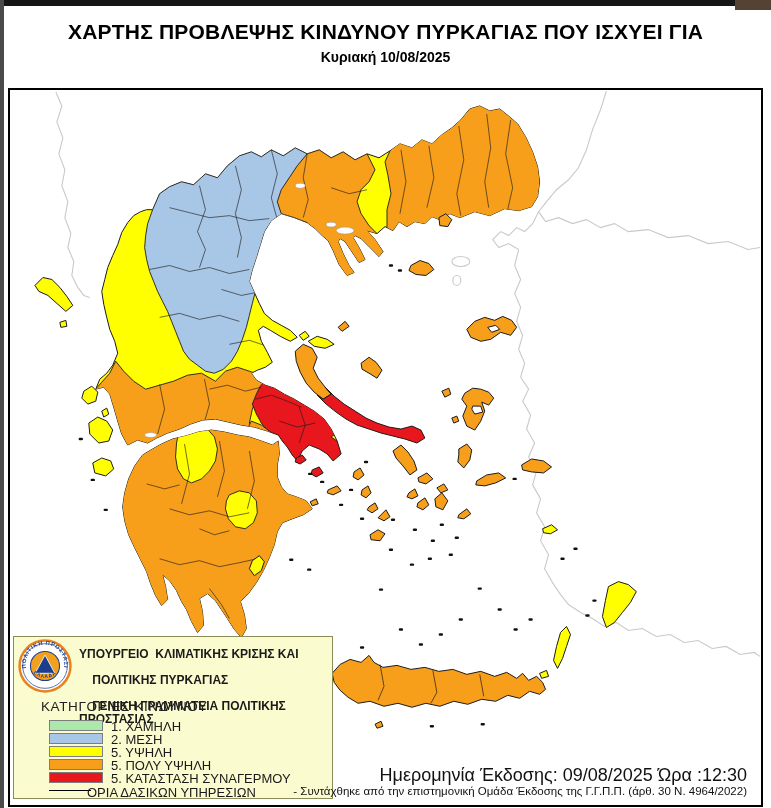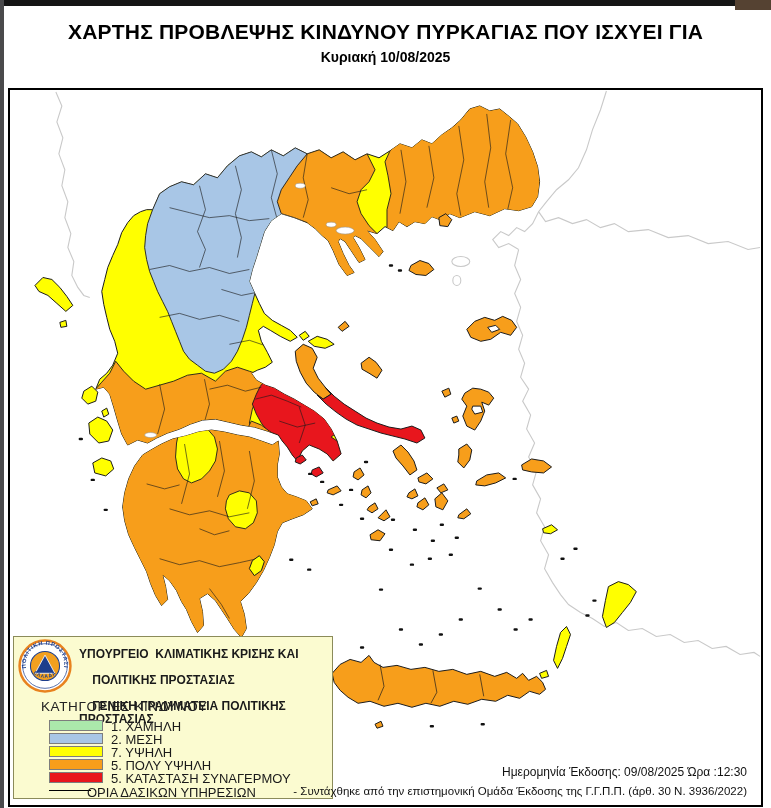--- a/index.html
+++ b/index.html
@@ -21,21 +21,21 @@
     border:1px solid #8B8B5A;box-sizing:border-box;z-index:5;
   }
   .legend .org{position:absolute;left:65px;top:11px;width:250px;font-size:12px;font-weight:bold;color:#1a1a1a;line-height:13px;white-space:pre-wrap;}
   .legend .cat-title{position:absolute;left:27px;top:62px;font-size:13.5px;font-weight:400;letter-spacing:0.6px;color:#222;}
   .lg-row{position:absolute;left:35px;height:12px;}
   .lg-swatch{position:absolute;left:0;top:0;width:54px;height:11px;border:1px solid #7d7d7d;box-sizing:border-box;}
   .lg-label{position:absolute;left:62px;top:-1px;font-size:13px;color:#1a1a1a;white-space:nowrap;}
   .lg-bound{position:absolute;left:35px;top:148px;}
   .lg-line{position:absolute;left:0;top:5px;width:42px;height:0;border-top:1.6px solid #000;}
   .lg-bound .lg-label{left:38px;top:0;}
-  .footer-issue{right:24px;top:765px;font-size:12px;color:#111;text-align:right;z-index:6;}
+  .footer-issue{right:24px;top:765px;font-size:18px;color:#111;text-align:right;z-index:6;}
   .footer-credit{right:24px;top:785px;font-size:11.5px;color:#111;text-align:right;z-index:6;}
   .logo-box{position:absolute;left:4px;top:2px;width:54px;height:54px;}
 </style>
 </head>
 <body>
 
 <div class="abs edge-top"></div>
 <div class="abs edge-brown"></div>
 <div class="abs edge-left"></div>
 
@@ -163,45 +163,45 @@
       <path id="logoArcBottom" d="M11,27 A16,16 0 0 0 41,27" fill="none"></path>
       <text font-size="5.4" font-weight="bold" fill="#1D3E8C" letter-spacing="0.7">
         <textPath href="#logoArcTop" startOffset="3%">ΠΟΛΙΤΙΚΗ ΠΡΟΣΤΑΣΙΑ</textPath>
       </text>
       <text font-size="4.8" font-weight="bold" fill="#1D3E8C" letter-spacing="0.8">
         <textPath href="#logoArcBottom" startOffset="18%">ΕΛΛΑΔΑ</textPath>
       </text>
     </svg>
   </div>
   <div class="org"><span>ΥΠΟΥΡΓΕΙΟ  ΚΛΙΜΑΤΙΚΗΣ ΚΡΙΣΗΣ ΚΑΙ</span><br>
-    <span>ΠΟΛΙΤΙΚΗΣ ΠΡΟΣΤΑΣΙΑΣ</span><br>
+    <span>ΠΟΛΙΤΙΚΗΣ ΠΥΡΚΑΓΙΑΣ</span><br>
     <span>ΓΕΝΙΚΗ ΓΡΑΜΜΑΤΕΙΑ ΠΟΛΙΤΙΚΗΣ ΠΡΟΣΤΑΣΙΑΣ</span></div>
   <div class="cat-title">ΚΑΤΗΓΟΡΙΕΣ ΚΙΝΔΥΝΟΥ</div>
 
   <div class="lg-row" style="top:83px;">
     <div class="lg-swatch" style="background: rgb(171, 232, 171);"></div>
     <div class="lg-label">1. ΧΑΜΗΛΗ</div>
   </div>
   <div class="lg-row" style="top:96px;">
     <div class="lg-swatch" style="background: rgb(168, 198, 230);"></div>
     <div class="lg-label">2. ΜΕΣΗ</div>
   </div>
   <div class="lg-row" style="top:109px;">
     <div class="lg-swatch" style="background: rgb(255, 255, 0);"></div>
-    <div class="lg-label">7. ΥΨΗΛΗ</div>
+    <div class="lg-label">5. ΥΨΗΛΗ</div>
   </div>
   <div class="lg-row" style="top:122px;">
     <div class="lg-swatch" style="background: rgb(247, 158, 27);"></div>
     <div class="lg-label">5. ΠΟΛΥ ΥΨΗΛΗ</div>
   </div>
   <div class="lg-row" style="top:135px;">
     <div class="lg-swatch" style="background: rgb(232, 22, 29);"></div>
     <div class="lg-label">5. ΚΑΤΑΣΤΑΣΗ ΣΥΝΑΓΕΡΜΟΥ</div>
   </div>
 
   <div class="lg-bound">
     <div class="lg-line"></div>
     <div class="lg-label">ΟΡΙΑ ΔΑΣΙΚΩΝ ΥΠΗΡΕΣΙΩΝ</div>
   </div>
 </div>
 
 <div class="abs footer-issue">Ημερομηνία Έκδοσης: 09/08/2025  Ώρα :12:30</div>
-<div class="abs footer-credit">- Συντάχθηκε από την επιστημονική  Ομάδα  Έκδοσης της Γ.Γ.Π.Π. (άρθ. 30 Ν. 3936/2022)</div>
+<div class="abs footer-credit">- Συντάχθηκε από την επιστημονική  Ομάδα  Έκδοσης της Γ.Γ.Π.Π. (άρθ. 30 Ν. 4964/2022)</div>
 
 </body></html>

